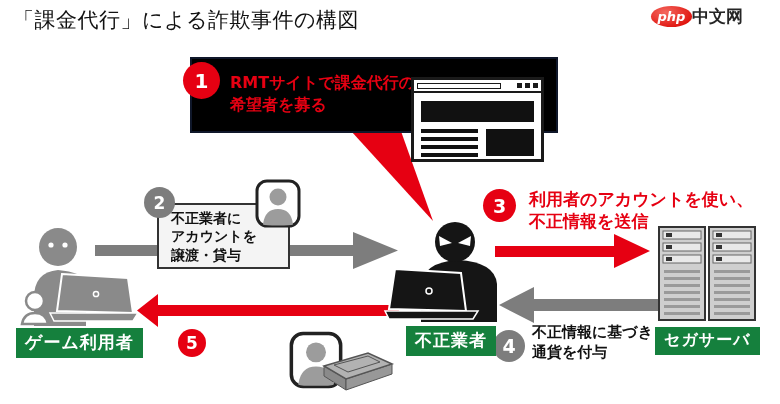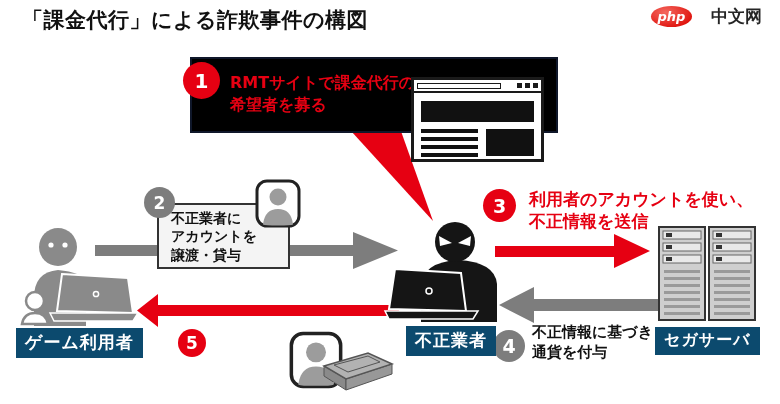--- a/index.html
+++ b/index.html
@@ -1,21 +1,21 @@
 <!DOCTYPE html>
 <html><head>
 <meta charset="utf-8">
 <style>
   * { margin:0; padding:0; box-sizing:border-box; }
   body { background:#fff; font-family:"DejaVu Sans", sans-serif; }
   #stage { position:relative; width:780px; height:404px; background:#fff; overflow:hidden; }
 
-  .title { position:absolute; left:22px; top:6px; font-size:21px; font-weight:700; color:#111; letter-spacing:0.5px; }
-
-  .logo { position:absolute; left:651px; top:5px; display:flex; align-items:center; gap:19px; }
+  .title { position:absolute; left:13px; top:6px; font-size:21px; font-weight:400; color:#111; letter-spacing:0.5px; }
+
+  .logo { position:absolute; left:651px; top:5px; display:flex; align-items:center; gap:0; }
   .logo-badge { width:41px; height:21px; border-radius:50%;
     background: radial-gradient(ellipse at 35% 30%, #f4685f 0%, #e0150f 75%);
     color:#fff; font-style:italic; font-weight:bold; font-size:13px;
     display:flex; align-items:center; justify-content:center; }
   .logo-text { font-size:17px; font-weight:800; color:#252525; }
 
   svg.overlay { position:absolute; left:0; top:0; z-index:1; pointer-events:none; }
 
   .badge { position:absolute; border-radius:50%; color:#fff; font-weight:bold;
     display:flex; align-items:center; justify-content:center; z-index:3; }
@@ -34,21 +34,21 @@
   .box5 .txt { padding:4px 0 0 11px; font-size:14px; line-height:1.3; font-weight:bold; color:#e60012; }
 
   .box2 { position:absolute; left:157px; top:203px; width:133px; height:66px;
     background:#f4f4f4; border:2px solid #333; z-index:2; }
   .box2 .txt { padding:4px 0 0 12px; font-size:14px; line-height:1.32; font-weight:bold; color:#111; }
 
   .steptext { position:absolute; font-weight:bold; z-index:2; }
   .t3 { left:529px; top:188px; font-size:17px; line-height:1.3; color:#e60012; }
   .t4 { left:532px; top:323px; font-size:15px; line-height:1.3; color:#111; }
 
-  .namelabel { position:absolute; background:#0c4a6e; color:#fff; font-weight:bold;
+  .namelabel { position:absolute; background:#15803d; color:#fff; font-weight:bold;
     font-size:17px; padding:3px 9px 4px; z-index:3; letter-spacing:1px; }
   .lbl-game { left:16px; top:328px; }
   .lbl-fraud { left:406px; top:326px; }
   .lbl-server { left:655px; top:327px; font-size:16px; }
 
   .browser { position:absolute; left:411px; top:77px; width:133px; height:85px;
     background:#fff; border:3px solid #1a1a1a; z-index:3; }
   .b-top { position:relative; height:13px; border-bottom:2px solid #1a1a1a; }
   .b-addr { position:absolute; left:3px; top:3px; width:84px; height:6px; border:1.5px solid #1a1a1a; }
   .b-dot { position:absolute; top:3px; width:5px; height:5px; background:#1a1a1a; }

